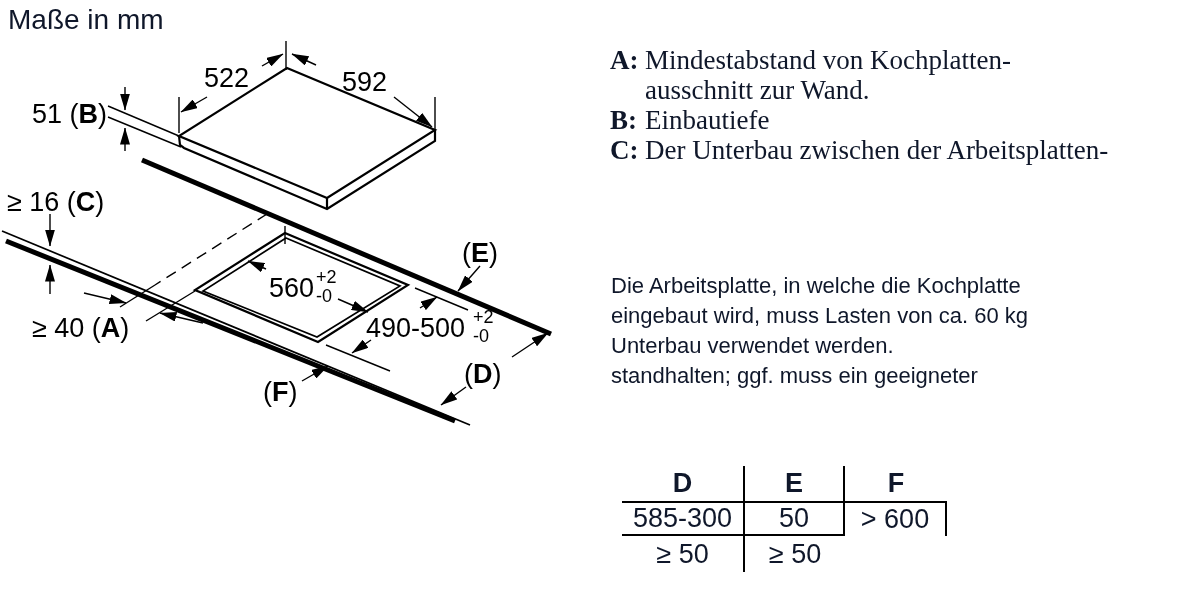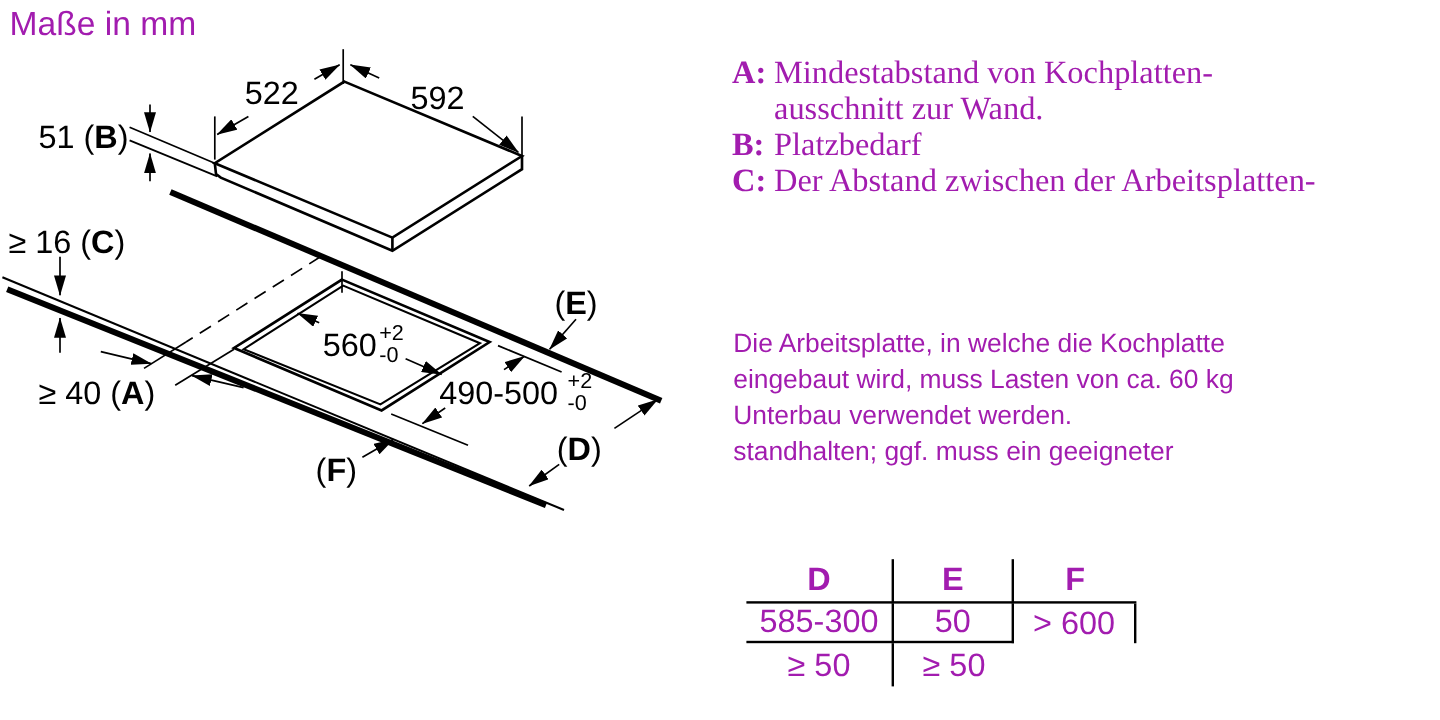--- a/index.html
+++ b/index.html
@@ -1,16 +1,16 @@
 <!DOCTYPE html>
 <html><head>
 <meta charset="utf-8">
 <style>
   html,body{margin:0;padding:0;background:#fff;}
-  .page{position:relative;width:1200px;height:600px;background:#ffffff;color:#a21caf;
+  .page{position:relative;width:1200px;height:600px;background:#ffffff;color:#0f172a;
         font-family:"Liberation Sans",sans-serif;overflow:hidden;}
   .title{position:absolute;left:8px;top:4px;font-size:28px;}
   svg{position:absolute;left:0;top:0;}
   svg text{font-family:"Liberation Sans",sans-serif;font-size:27px;fill:#000;}
   svg text .b, .b{font-weight:bold;}
   .small{font-size:18px;}
   .thin{stroke:#000;stroke-width:1.4;fill:none;}
   .thin2{stroke:#000;stroke-width:1.7;fill:none;}
   .med{stroke:#000;stroke-width:2.2;fill:none;}
   .thick{stroke:#000;stroke-width:5;fill:none;}
@@ -106,22 +106,22 @@
       <text x="473" y="342" class="small">-0</text>
       <text x="462" y="262"><tspan>(</tspan><tspan class="b">E</tspan><tspan>)</tspan></text>
       <text x="464" y="383"><tspan>(</tspan><tspan class="b">D</tspan><tspan>)</tspan></text>
       <text x="263" y="401"><tspan>(</tspan><tspan class="b">F</tspan><tspan>)</tspan></text>
     </g>
   </svg>
 
   <div class="legend">
     <div class="leg-line"><span class="leg-tag">A:</span><span>Mindestabstand von Kochplatten-</span></div>
     <div class="leg-line"><span class="leg-tag"></span><span>ausschnitt zur Wand.</span></div>
-    <div class="leg-line"><span class="leg-tag">B:</span><span>Platzbedarf</span></div>
-    <div class="leg-line"><span class="leg-tag">C:</span><span>Der Abstand zwischen der Arbeitsplatten-</span></div>
+    <div class="leg-line"><span class="leg-tag">B:</span><span>Einbautiefe</span></div>
+    <div class="leg-line"><span class="leg-tag">C:</span><span>Der Unterbau zwischen der Arbeitsplatten-</span></div>
   </div>
 
   <div class="para">
     <div>Die Arbeitsplatte, in welche die Kochplatte</div>
     <div>eingebaut wird, muss Lasten von ca. 60 kg</div>
     <div>Unterbau verwendet werden.</div>
     <div>standhalten; ggf. muss ein geeigneter</div>
   </div>
 
   <div class="dtable">

